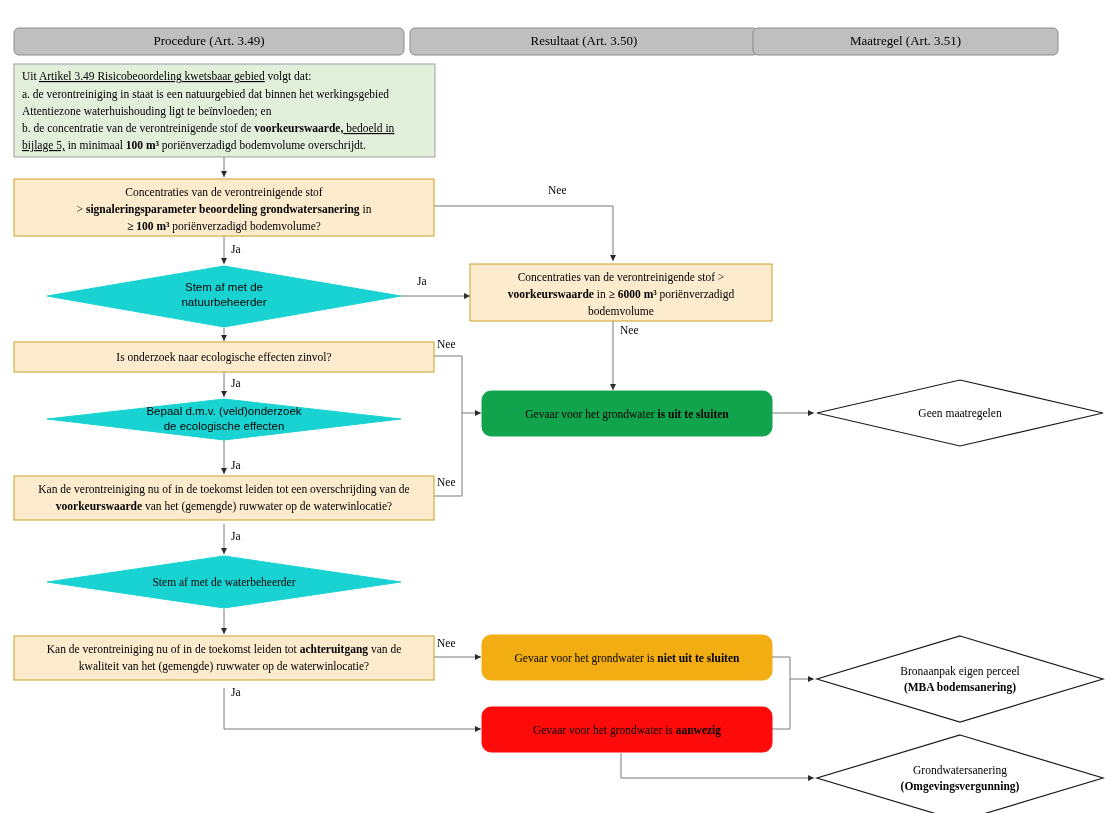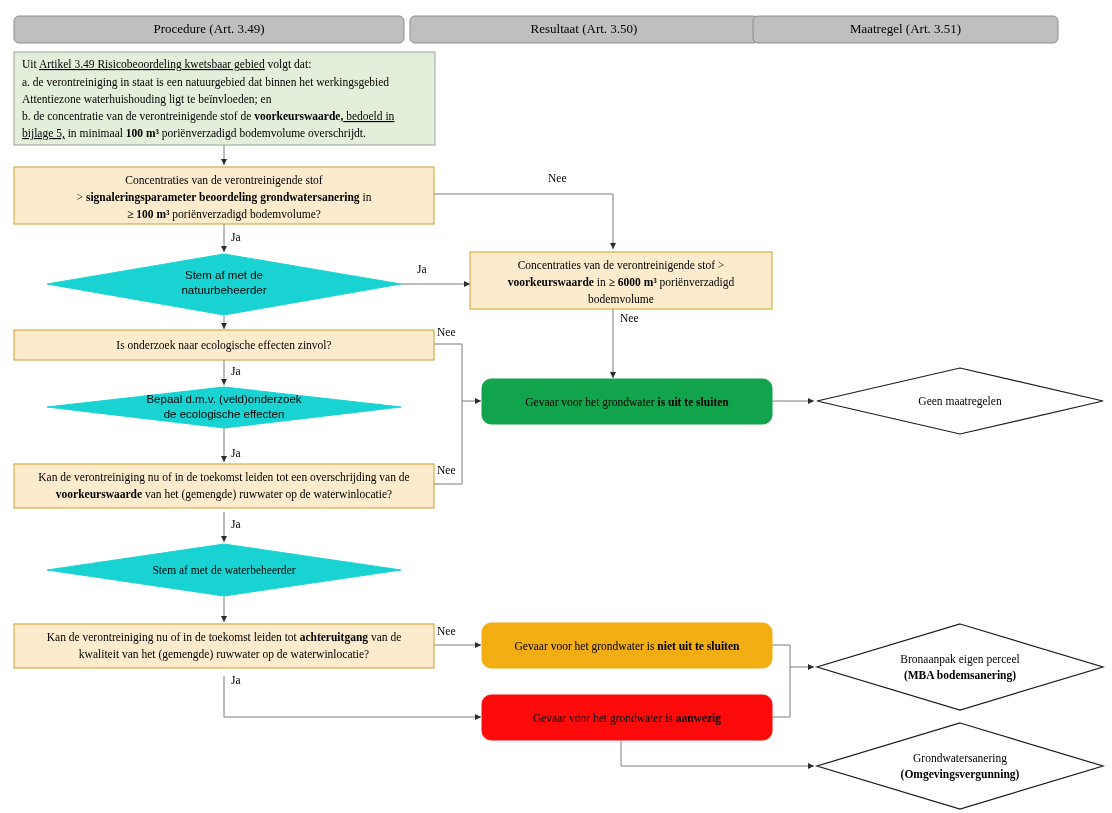--- a/index.html
+++ b/index.html
@@ -10,21 +10,21 @@
   body {
     width: 1112px;
     height: 813px;
     font-family: "Liberation Serif", serif;
     color: #000000;
     overflow: hidden;
     position: relative;
   }
   #chart-root {
     position: absolute;
-    left: 0; top: 4px;
+    left: 0; top: 16px;
     width: 1112px;
     height: 707px;
   }
   svg { display: block; }
   .hdr-rect {
     fill: #bfbfbf;
     stroke: #8c8c8c;
     stroke-width: 1;
   }
   .hdr-text {

